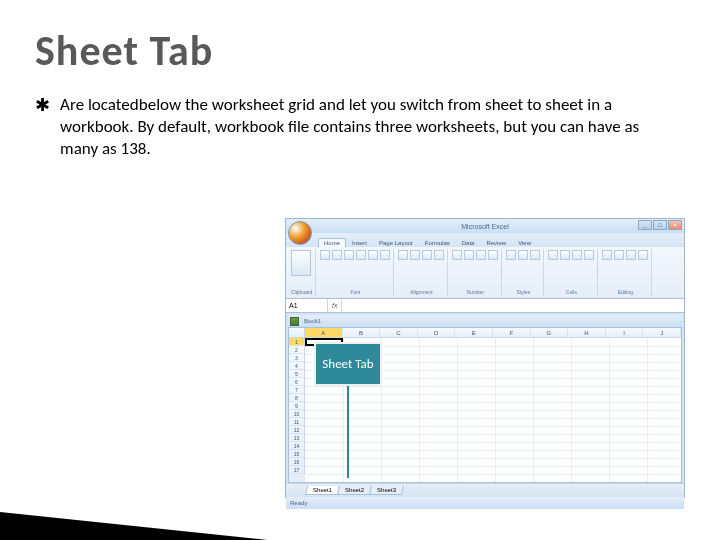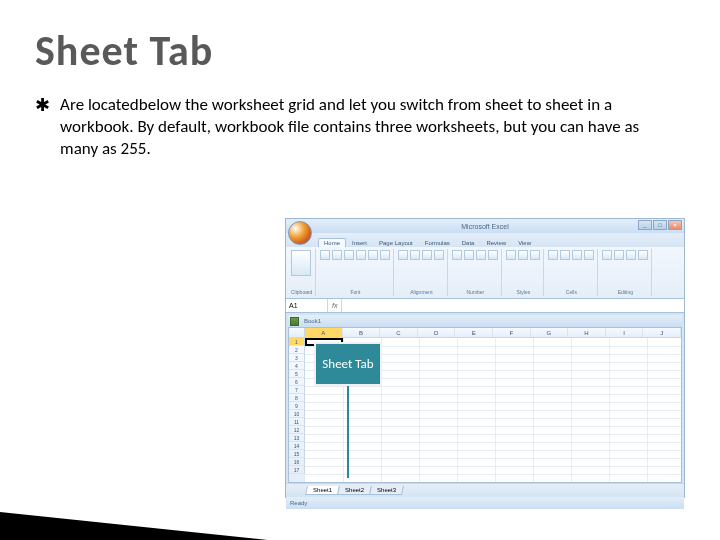--- a/index.html
+++ b/index.html
@@ -54,21 +54,21 @@
   .deco-stripe { position: absolute; transform-origin: left bottom; }
   .d1 { bottom: -10px; left: -20px; width: 300px; height: 40px; background: #000; transform: rotate(6deg); }
 </style>
 </head>
 <body>
 
 <h1 class="title">Sheet Tab</h1>
 
 <div class="content">
   <span class="bullet-icon">✱</span>
-  <p class="body-text">Are locatedbelow the worksheet grid and let you switch from sheet to sheet in a workbook. By default, workbook file contains three worksheets, but you can have as many as 255.</p>
+  <p class="body-text">Are locatedbelow the worksheet grid and let you switch from sheet to sheet in a workbook. By default, workbook file contains three worksheets, but you can have as many as 138.</p>
 </div>
 
 <div class="excel-container">
   <div class="excel-window">
     <div class="office-btn"></div>
     <div class="titlebar">
       <span>Microsoft Excel</span>
       <div class="win-controls">
         <div class="win-btn">_</div>
         <div class="win-btn">□</div>

